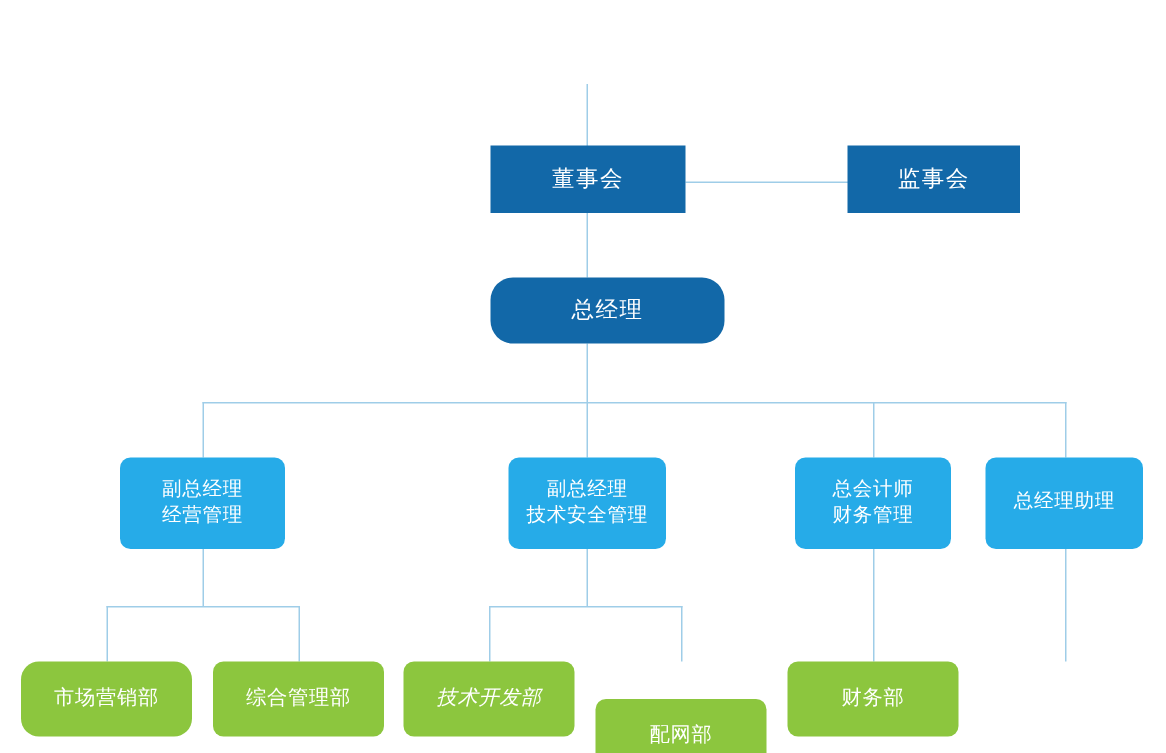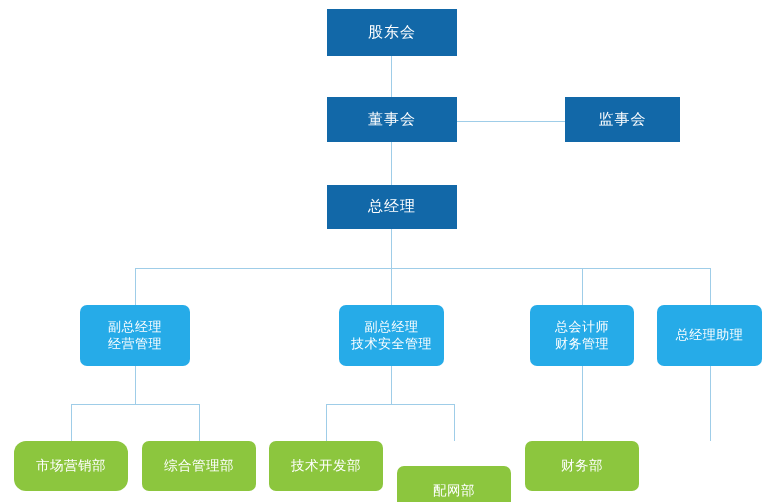--- a/index.html
+++ b/index.html
@@ -90,33 +90,30 @@
 
   <div class="conn v" style="left:391px; top:366px; height:38px;"></div>
   <div class="conn h" style="left:326px; top:404px; width:129px;"></div>
   <div class="conn v" style="left:326px; top:404px; height:37px;"></div>
   <div class="conn v" style="left:454px; top:404px; height:37px;"></div>
 
   <div class="conn v" style="left:582px; top:366px; height:75px;"></div>
 
   <div class="conn v" style="left:710px; top:366px; height:75px;"></div>
 
-  <div class="node dark" style="left:327px; top:9px; width:130px; height:47px;">
-    <span class="node-label">股东会</span>
-  </div>
 
   <div class="node dark" style="left:565px; top:97px; width:115px; height:45px;">
     <span class="node-label">监事会</span>
   </div>
 
   <div class="node dark" style="left:327px; top:97px; width:130px; height:45px;">
     <span class="node-label">董事会</span>
   </div>
 
-  <div class="node dark" style="left:327px; top:185px; width:130px; height:44px;">
+  <div class="node dark" style="left:327px; top:185px; width:156px; height:44px;border-radius:15px;">
     <span class="node-label">总经理</span>
   </div>
 
   <div class="node mid" style="left:80px; top:305px; width:110px; height:61px;">
     <span class="node-label">副总经理
 经营管理</span>
   </div>
 
   <div class="node mid" style="left:339px; top:305px; width:105px; height:61px;">
     <span class="node-label">副总经理
@@ -133,21 +130,21 @@
   </div>
 
   <div class="node leaf" style="left:14px; top:441px; width:114px; height:50px;border-radius:12px;">
     <span class="node-label">市场营销部</span>
   </div>
 
   <div class="node leaf" style="left:142px; top:441px; width:114px; height:50px;">
     <span class="node-label">综合管理部</span>
   </div>
 
-  <div class="node leaf" style="left:269px; top:441px; width:114px; height:50px;">
+  <div class="node leaf" style="left:269px; top:441px; width:114px; height:50px;font-style:italic;">
     <span class="node-label">技术开发部</span>
   </div>
 
   <div class="node leaf" style="left:397px; top:441px; width:114px; height:50px;margin-top:25px;">
     <span class="node-label">配网部</span>
   </div>
 
   <div class="node leaf" style="left:525px; top:441px; width:114px; height:50px;">
     <span class="node-label">财务部</span>
   </div>

